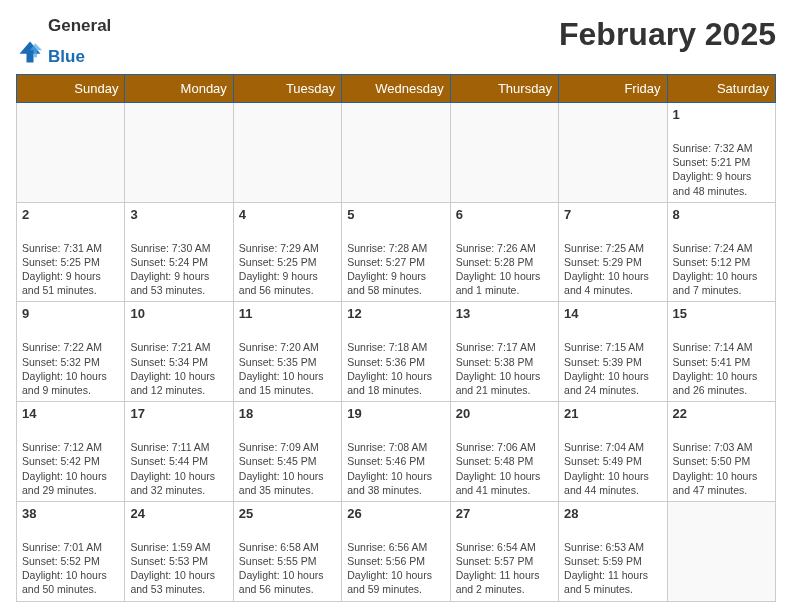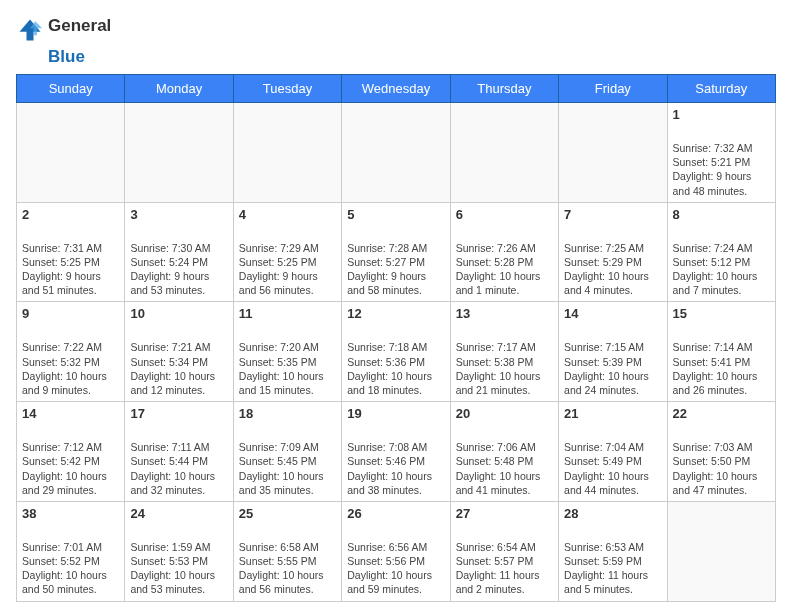--- a/index.html
+++ b/index.html
@@ -11,21 +11,21 @@
       padding: 16px;
     }
     .header {
       display: flex;
       justify-content: space-between;
       align-items: flex-start;
       margin-bottom: 8px;
     }
     .logo {
       display: flex;
-      align-items: flex-start;
+      align-items: flex-end;
       gap: 4px;
     }
     .logo-icon {
       width: 28px;
       height: 28px;
     }
     .title-block {
       text-align: right;
     }
     .month-title {
@@ -36,23 +36,23 @@
     .subtitle {
       font-size: 14px;
       color: #333;
     }
     .calendar {
       width: 100%;
       border-collapse: collapse;
       border: 1px solid #ccc;
     }
     .calendar th {
-      background-color: #3b82f6;
+      background-color: #a16207;
       color: #fff;
-      text-align: center;
+      text-align: right;
       padding: 6px 6px;
       font-size: 13px;
       border: 1px solid #2060a0;
       font-weight: normal;
     }
     .calendar td {
       border: 1px solid #ccc;
       vertical-align: top;
       padding: 4px 5px;
       width: 108px;
@@ -88,20 +88,21 @@
     <svg class="logo-icon" viewBox="0 0 32 32" xmlns="http://www.w3.org/2000/svg">
       <polygon points="16,4 28,18 20,18 20,28 12,28 12,18 4,18" fill="#1a6cb5"></polygon>
       <polygon points="22,6 30,14 24,14 24,22 20,22 20,14 16,14" fill="#4da6e8" opacity="0.7"></polygon>
     </svg>
     <div>
       <div style="font-size:17px;font-weight:bold;color:#333;line-height:1.15;">General</div>
       <div style="font-size:17px;font-weight:bold;color:#1a6cb5;line-height:1.15;margin-top:11px;">Blue</div>
     </div>
   </div>
   <div class="title-block">
+    <div class="month-title">February 2025</div>
   </div>
 </div>
 
 <table class="calendar">
   <thead>
     <tr>
       <th>Sunday</th>
       <th>Monday</th>
       <th>Tuesday</th>
       <th>Wednesday</th>

